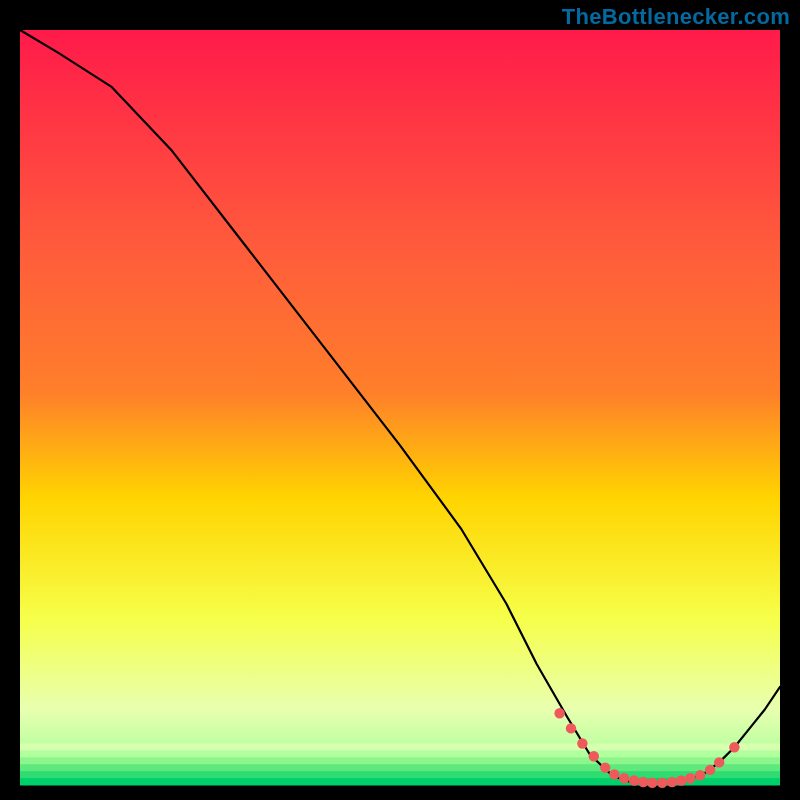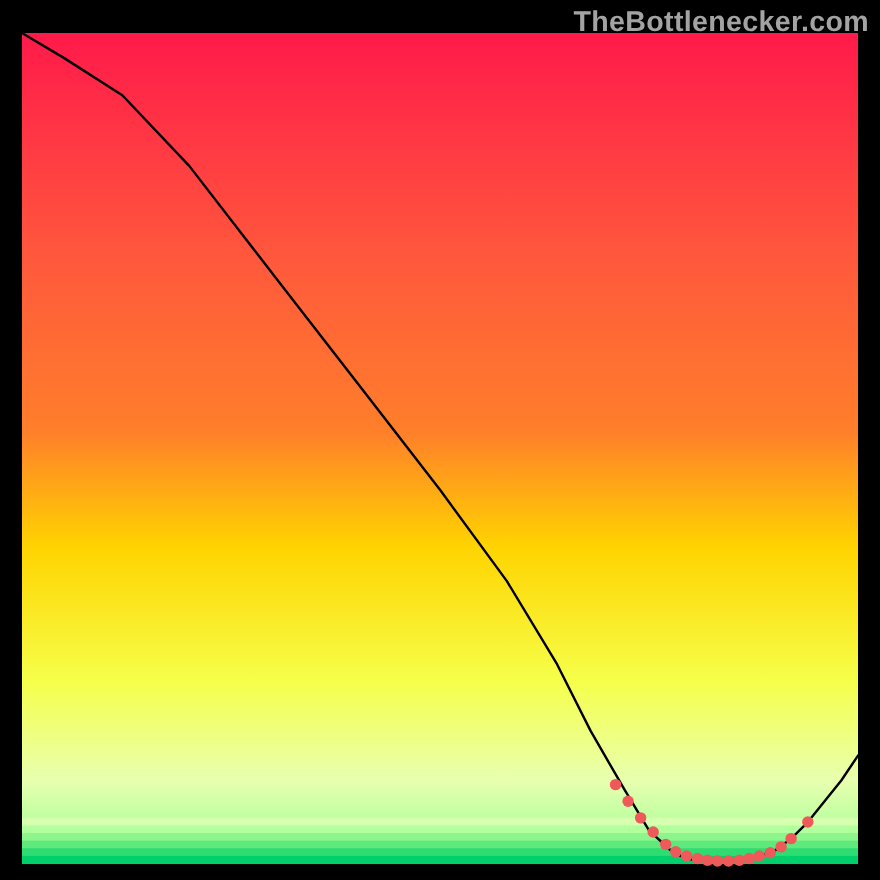--- a/index.html
+++ b/index.html
@@ -13,22 +13,22 @@
   .frame {
     position: relative;
     width: 800px;
     height: 800px;
     background: #000;
   }
   .attribution {
     position: absolute;
     top: 4px;
     right: 10px;
-    color: #a3a3a3;
-    font-size: 26px;
+    color: #0369a1;
+    font-size: 22px;
     font-weight: 600;
     letter-spacing: 0.3px;
     z-index: 5;
   }
   svg {
     position: absolute;
     left: 0;
     top: 0;
   }
 </style>

